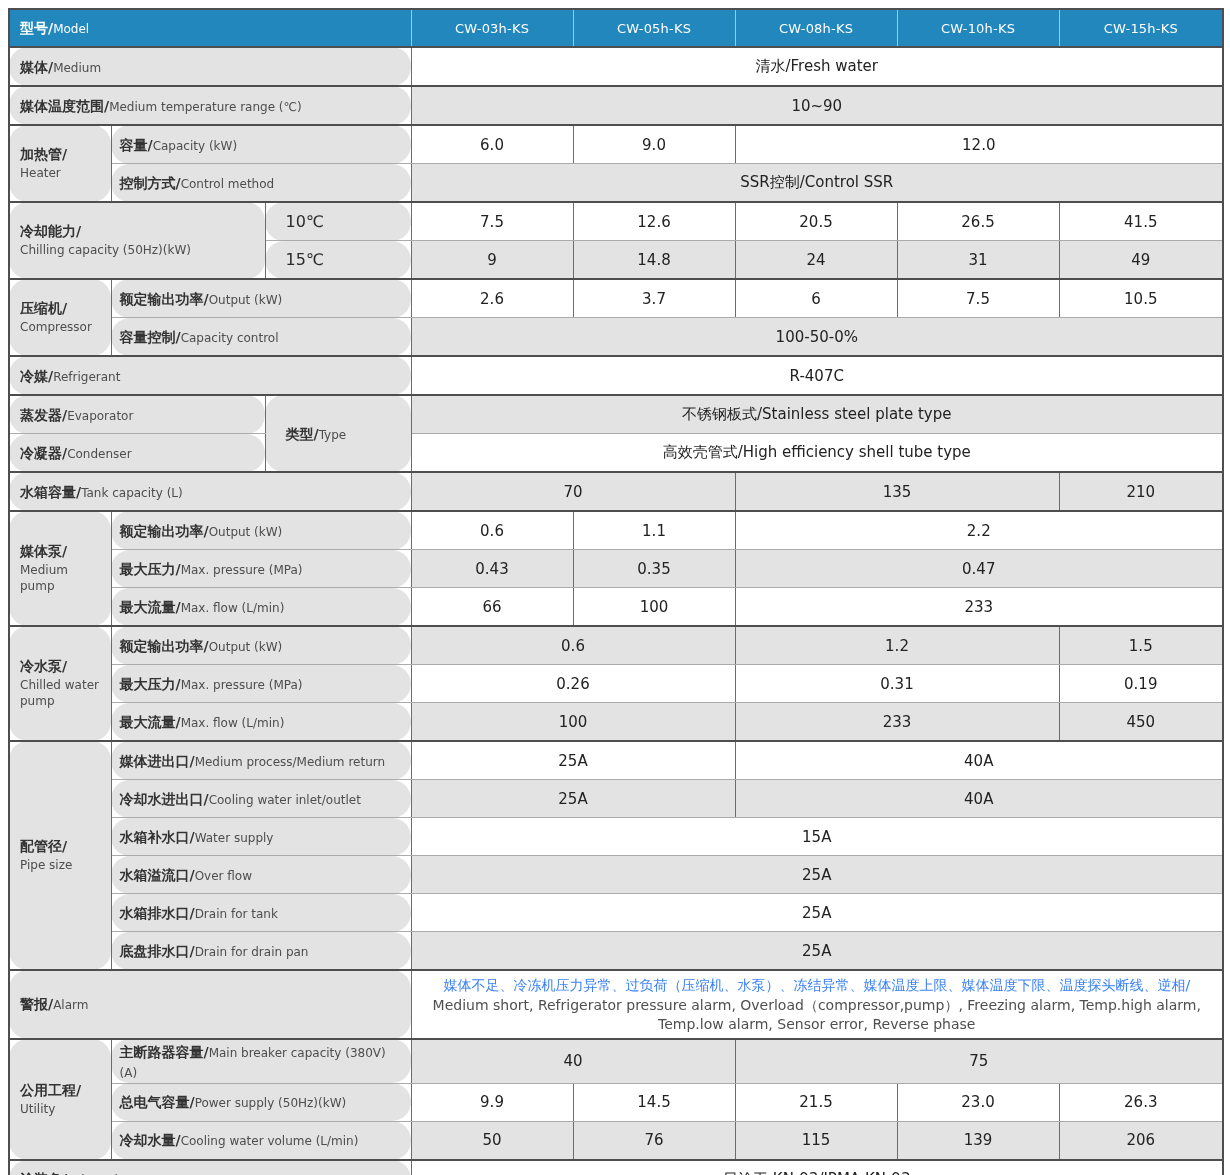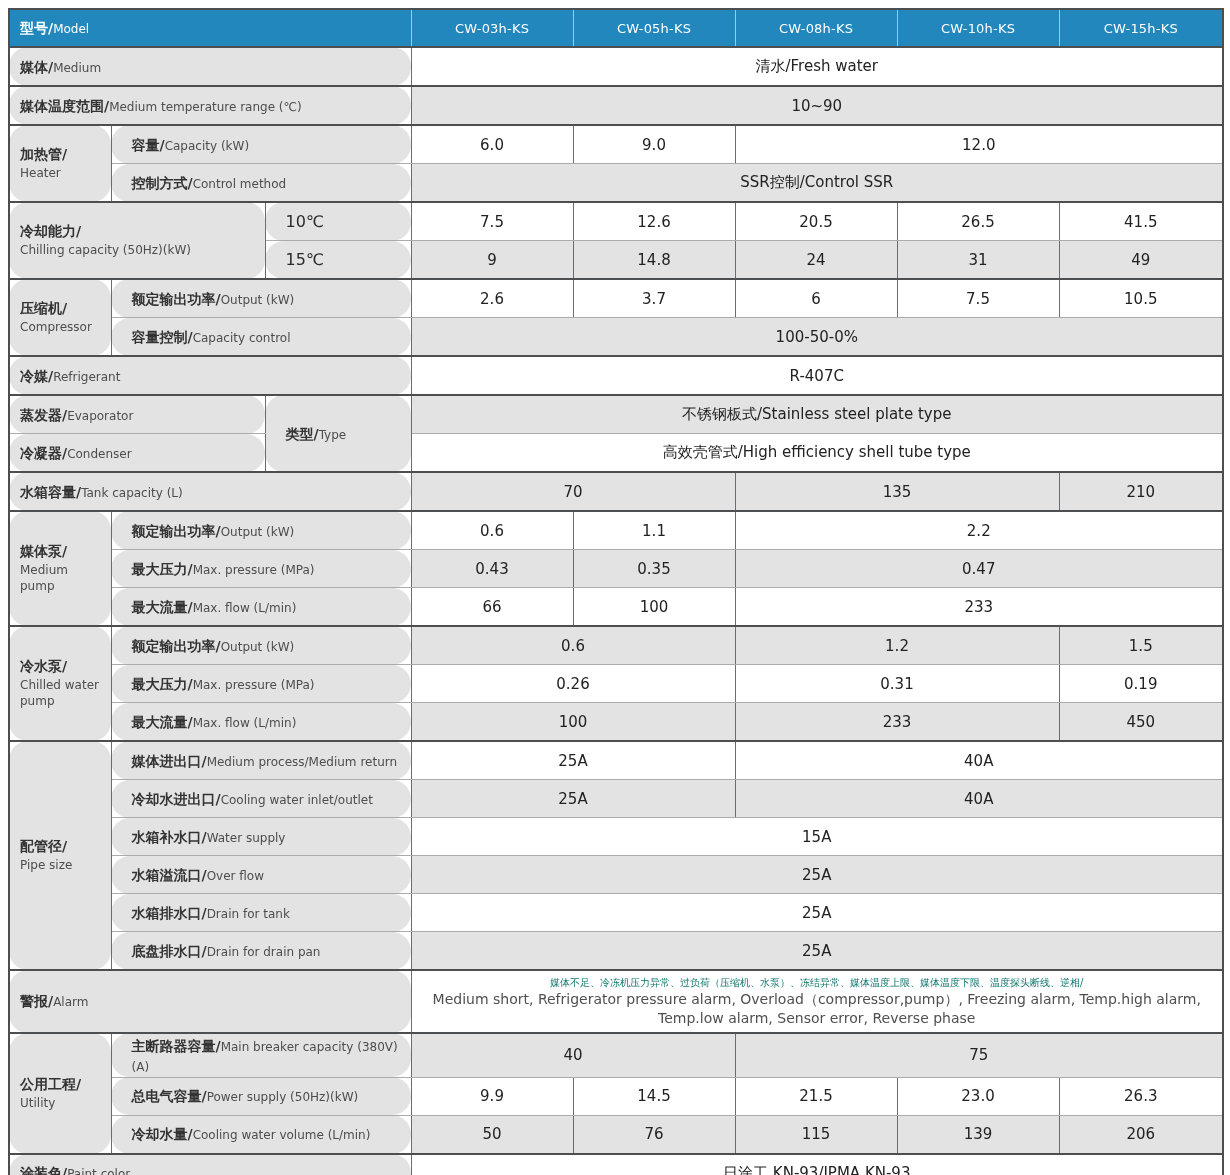--- a/index.html
+++ b/index.html
@@ -30,21 +30,21 @@
     border-bottom:1px solid var(--light);
     height:33px;
     padding:2px 8px;
     vertical-align:middle;
     overflow:hidden;
   }
   tr.gs td{border-top:2px solid var(--dark);}
   
   td.lab,td.sub,td.tlab{background:var(--gray);text-align:left;border-radius:19px;}
   td.lab{padding-left:10px;}
-  td.sub{padding-left:20px;}
+  td.sub{padding-left:8px;}
   td.tlab{padding-left:20px;}
   
   td.val{text-align:center;font-size:15px;color:#222;}
   td.zw{background:#ffffff;}
   td.zg{background:var(--gray);}
   
   tr.head td{
     background:var(--blue);
     border-color:#9fc9df;
     border-top:2px solid var(--dark);
@@ -53,21 +53,21 @@
   tr.head td.hlab{padding-left:10px;}
   tr.head td.model{text-align:center;}
   tr.head .zh,tr.head .en,tr.head td.model{color:#ffffff;}
   td.model{font-size:13px;letter-spacing:.2px;}
   
   .zh{font-weight:bold;font-size:14px;color:#333;}
   .en{font-weight:normal;font-size:12px;color:#4d4d4d;}
   td.stack .zh,td.stack .en{display:block;line-height:1.4;}
   
   td.small{padding:4px 6px;}
-  td.small .zh{display:block;text-align:center;font-weight:normal;font-size:10px;color:#0f766e;line-height:1.5;}
+  td.small .zh{display:block;text-align:center;font-weight:normal;font-size:14px;color:#3b82f6;line-height:1.5;}
   td.small .en{display:block;text-align:center;font-size:14px;color:#4f4f4f;line-height:1.35;}
 </style>
 </head>
 <body>
 
 <div class="page">
   <table class="spec">
     <colgroup>
       <col style="width:102px">
         <col style="width:154px">

